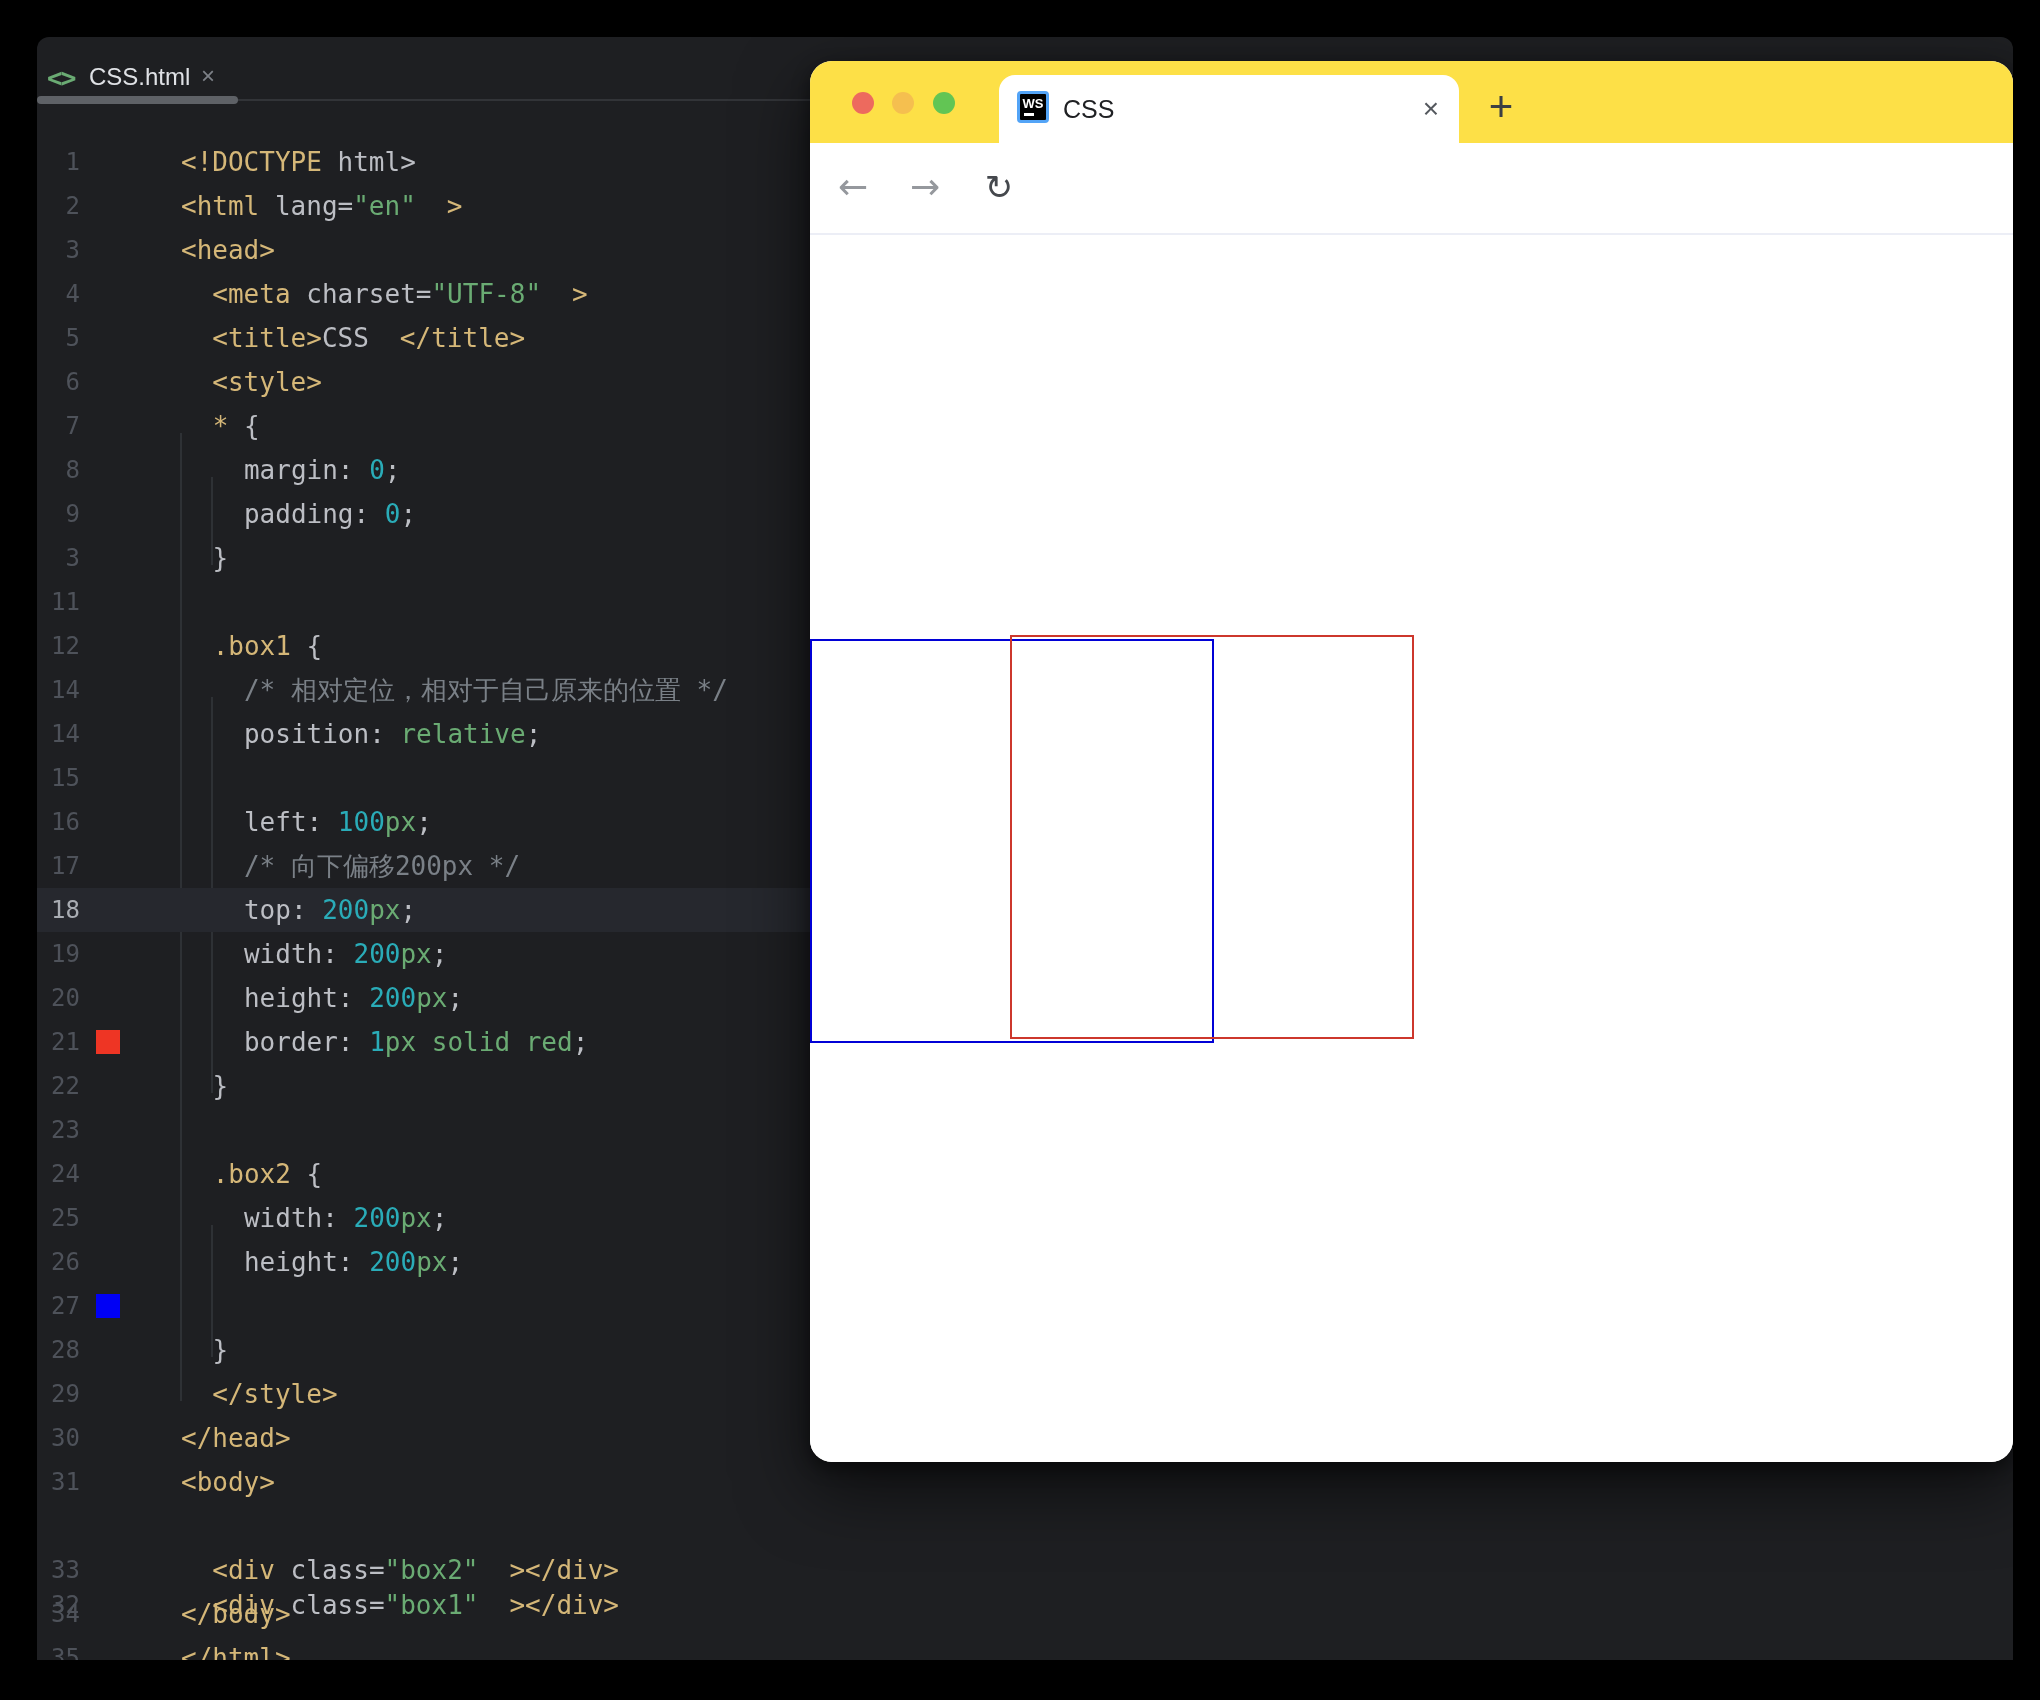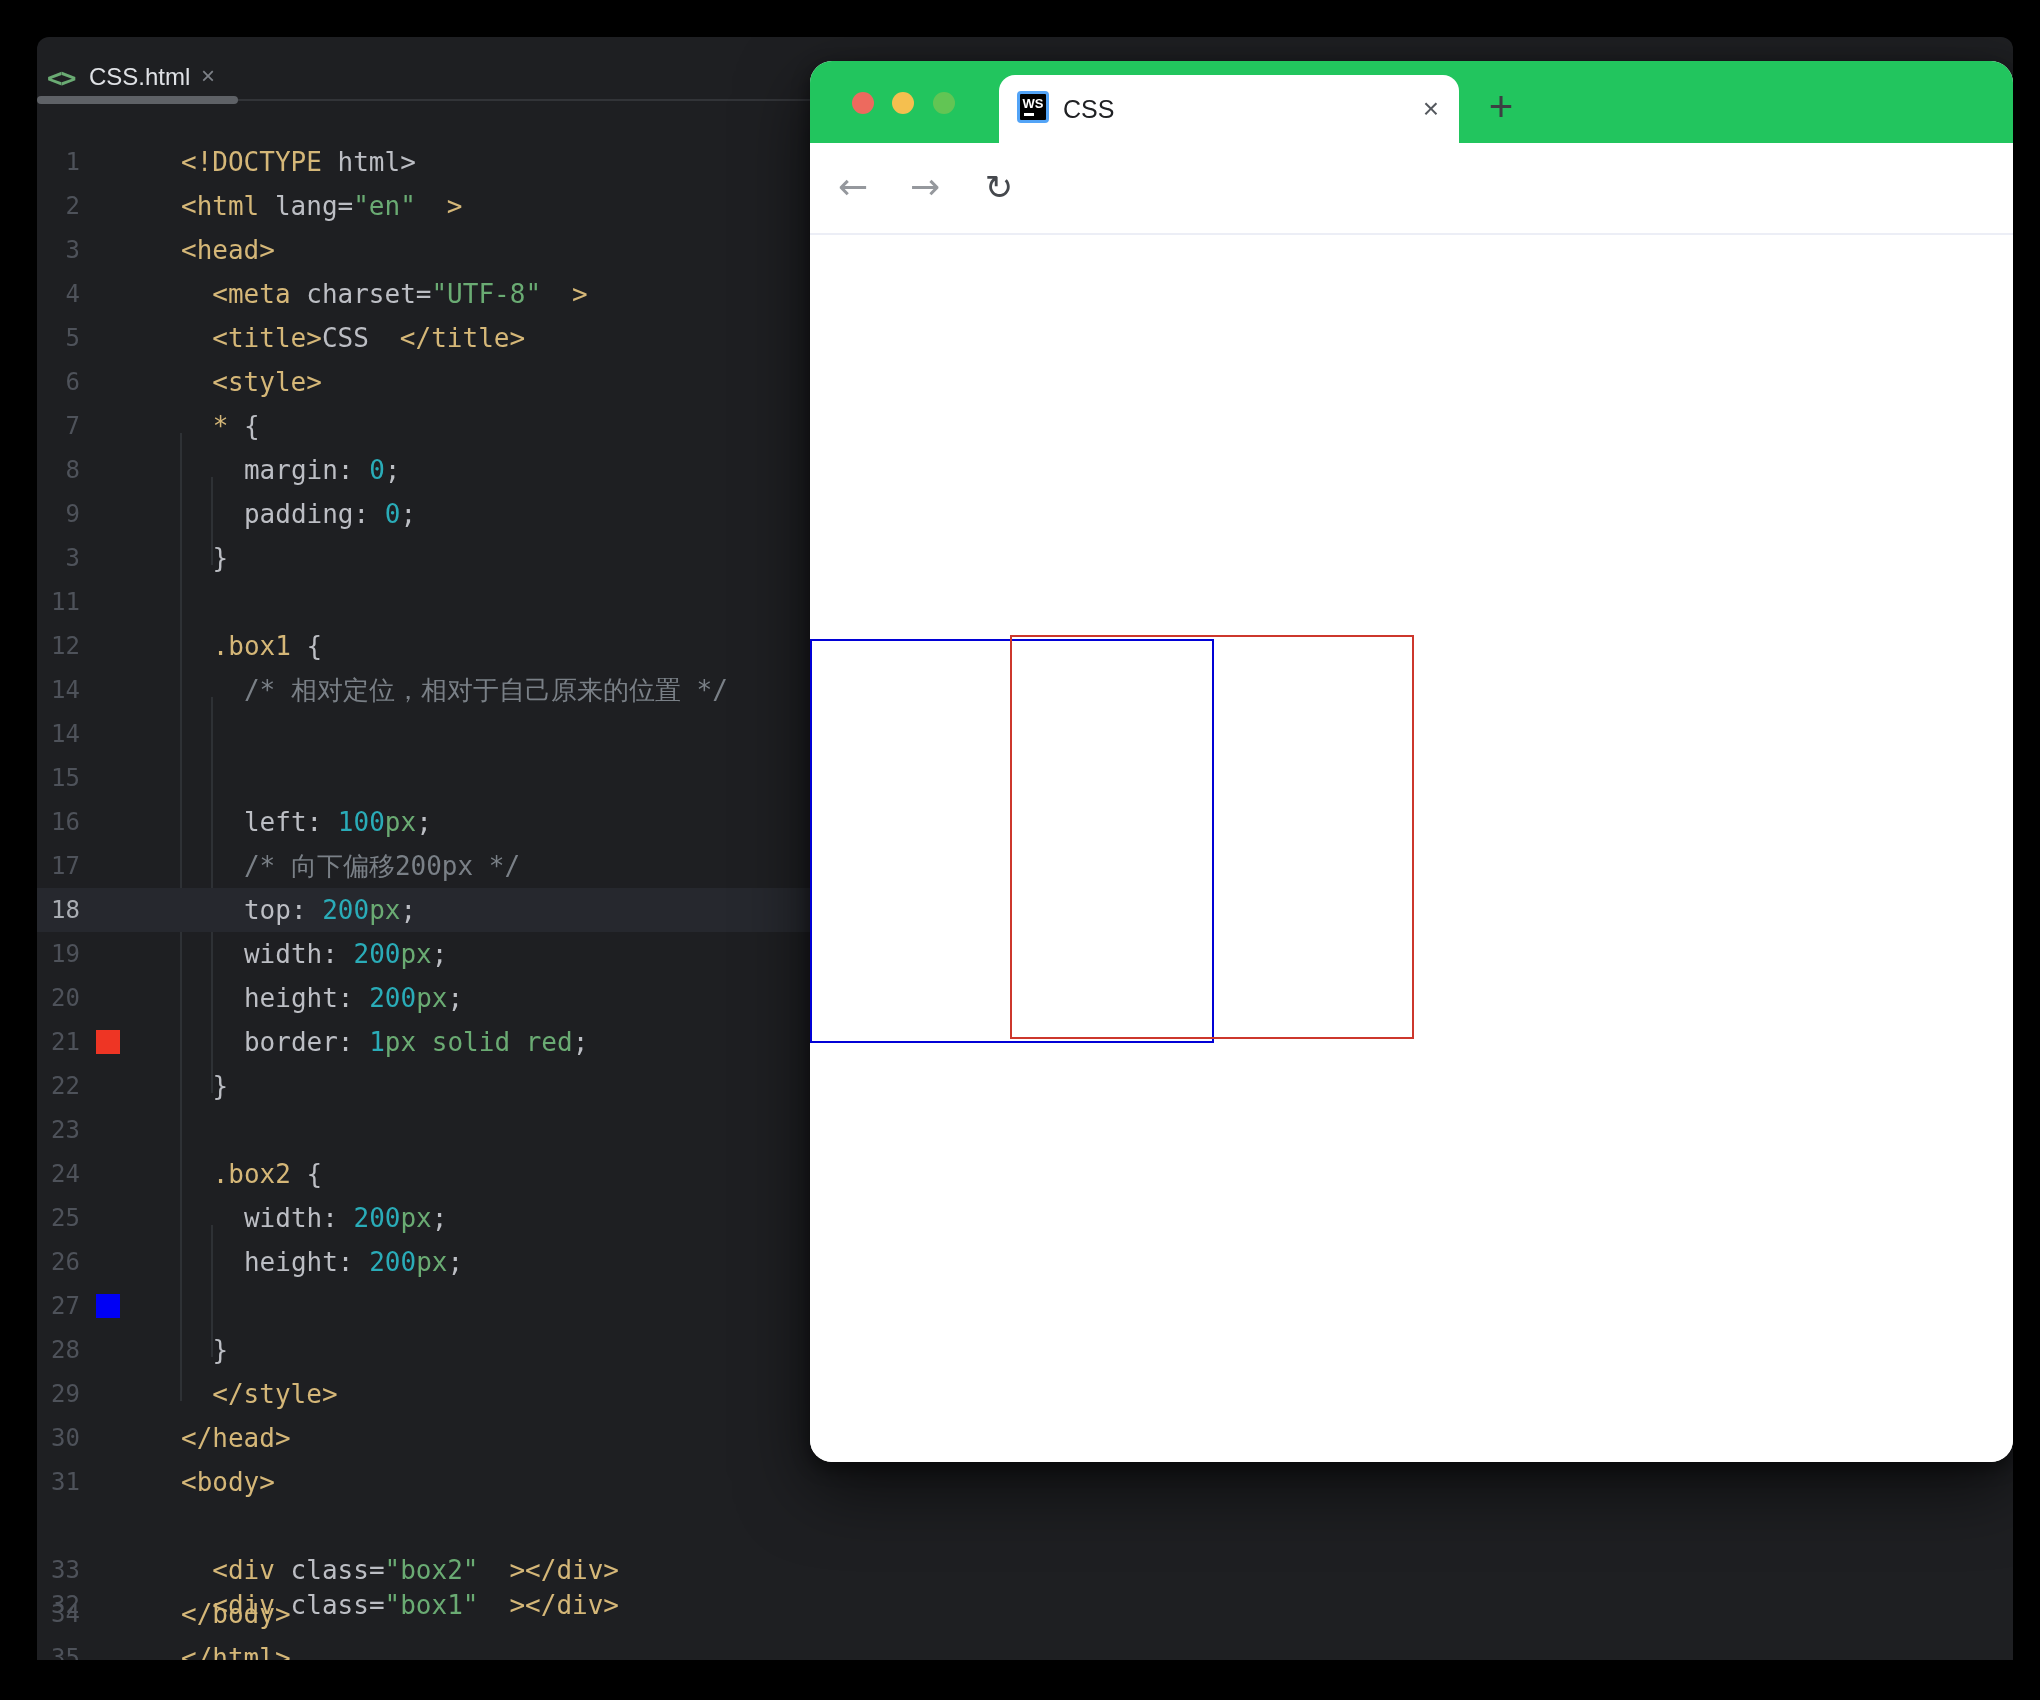--- a/index.html
+++ b/index.html
@@ -155,20 +155,21 @@
           <div class="row" style="top: 521px;">
             <span class="ln">12</span>
             <span class="code"><span class="t-def">    </span><span class="t-sel">.box1</span><span class="t-def"> {</span></span>
           </div>
           <div class="row" style="top: 565px;">
             <span class="ln">14</span>
             <span class="code"><span class="t-cmt">      /* 相对定位，相对于自己原来的位置 */</span></span>
           </div>
           <div class="row" style="top: 609px;">
             <span class="ln">14</span>
+            <span class="code"><span class="t-def">      position: </span><span class="t-val">relative</span><span class="t-def">;</span></span>
           </div>
           <div class="row" style="top: 653px;">
             <span class="ln">15</span>
           </div>
           <div class="row" style="top: 697px;">
             <span class="ln">16</span>
             <span class="code"><span class="t-def">      left: </span><span class="t-num">100</span><span class="t-val">px</span><span class="t-def">;</span></span>
           </div>
           <div class="row" style="top: 741px;">
             <span class="ln">17</span>
@@ -245,21 +246,21 @@
           </div>
           <div class="row" style="top: 1533px;">
             <span class="ln">35</span>
             <span class="code"><span class="t-tag">&lt;/html&gt;</span></span>
           </div>
         </div>
     </div>
   </div>
 
   <div class="browser">
-    <div class="tabstrip" style="background: #22c55e;">
+    <div class="tabstrip" style="background: #fde047;">
       <span class="traffic-dot dot-red"></span>
       <span class="traffic-dot dot-yellow"></span>
       <span class="traffic-dot dot-green"></span>
       <div class="btab">
         <span class="favicon">
           <span class="favicon-txt">WS</span>
         </span>
         <span class="btab-title">CSS</span>
         <span class="btab-close">×</span>
       </div>

